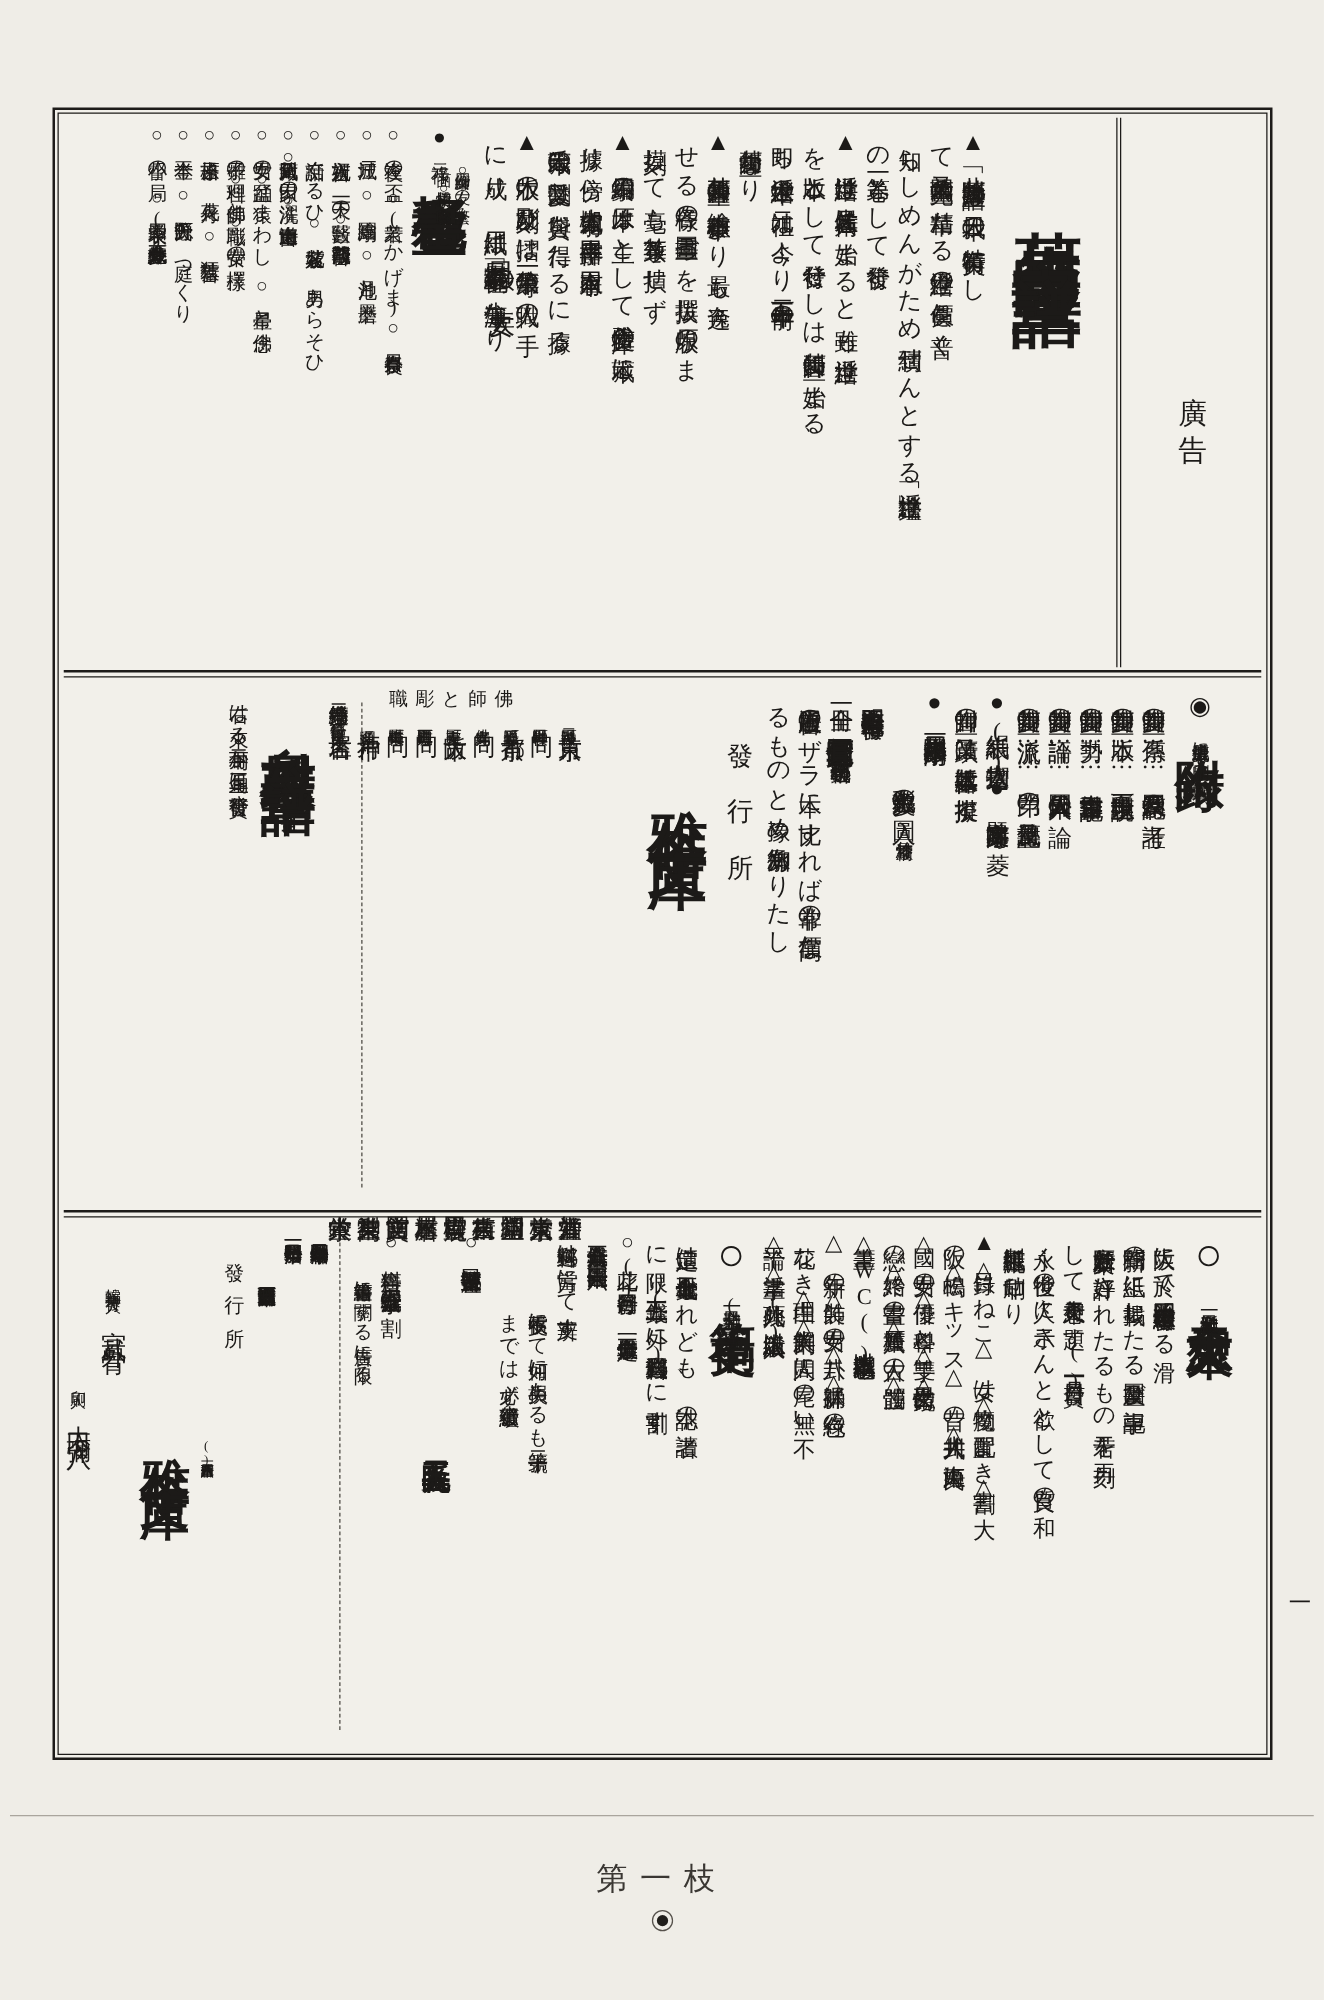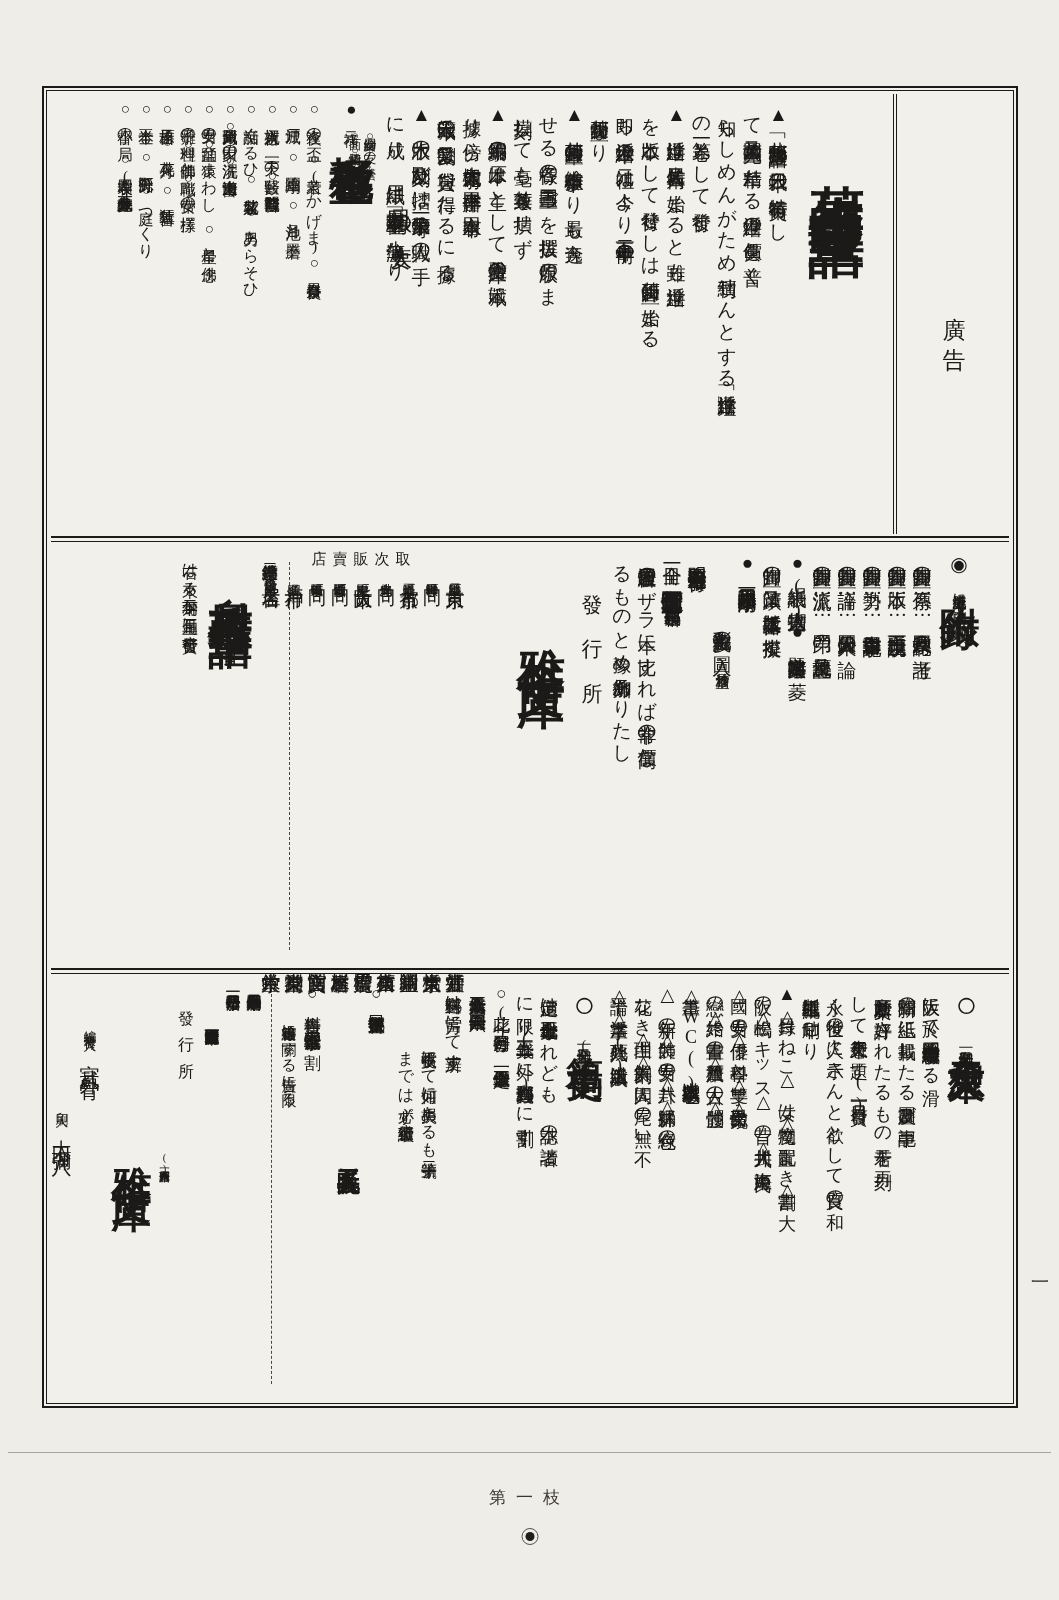--- a/index.html
+++ b/index.html
@@ -94,21 +94,21 @@
   .colo-pubname { font-size:40px; font-weight:bold; line-height:54px; letter-spacing:8px; padding-inline-start:150px; }
   .person { line-height:28px; }
   .person .plabel { font-size:12.5px; letter-spacing:2px; }
   .person .pname { font-size:20px; letter-spacing:6px; }
   .person-editor { padding-inline-start:36px; }
   .person-printer { padding-inline-start:118px; }
 
   
   .margin-marker { position:absolute; top:1272px; left:1028px; font-size:18px; }
   .footer-rule { position:absolute; top:1452px; left:8px; right:8px; border-top:1.5px solid #a9a59d; }
-  .footer-title { position:absolute; top:1486px; left:0; right:0; text-align:center; font-size:17px; letter-spacing:10px; color:#3a3733; }
+  .footer-title { position:absolute; top:1486px; left:0; right:0; text-align:center; font-size:25px; letter-spacing:10px; color:#3a3733; }
   .footer-bullet { position:absolute; top:1528px; left:50%; transform:translateX(-50%);
                    width:17px; height:17px; border:1.5px solid #55514b; border-radius:50%; }
   .footer-bullet::after { content:""; position:absolute; inset:3px; background:#201e1b; border-radius:50%; }
 </style>
 </head>
 <body>
 
 <div class="paper">
 
   <div class="adbox">
@@ -161,21 +161,21 @@
       <div class="agents-spacer"></div>
 
       <div class="vdash"></div>
 
       <div class="preview-series"><span>浮世繪鑑第二卷</span>　<span class="preview-label">發行豫告</span></div>
       <div class="preview-title"><span>奧村政信畫譜</span>　<span class="preview-vol">全一冊</span></div>
       <div class="preview-note">右は來る二月下旬か三月上旬に發行發賣す</div>
     </div>
 
     <div class="agents" style="top:462px; bottom:auto; height:410px;">
-      <div class="agents-title">取次販賣店</div>
+      <div class="agents-title">佛師と彫職</div>
       <div class="agents-cols">
         <div class="grp">
           
         <div class="store"><span class="city">東京市</span><span class="sub">神田淡路町二</span><span class="shop">酒井好古堂</span></div><div class="store"><span class="city">同</span><span class="sub">神田表神保町</span><span class="shop">大橋東京堂</span></div><div class="store"><span class="city">京都市</span><span class="sub">三條通寺町</span><span class="shop">細川開益堂</span></div><div class="store"><span class="city">同</span><span class="sub">佛光寺烏丸</span><span class="shop">東枝吉兵衛</span></div><div class="store"><span class="city">大阪市</span><span class="sub">東區安土町</span><span class="shop">鹿田松雲堂</span></div><div class="store"><span class="city">同</span><span class="sub">西區京町堀通</span><span class="shop">木村達磨屋</span></div><div class="store"><span class="city">同</span><span class="sub">東區備後町</span><span class="shop">吉岡寶文館</span></div><div class="store"><span class="city">神戸市</span><span class="sub">多聞通</span><span class="shop">高梨東神堂</span></div><div class="store"><span class="city">名古屋</span><span class="sub">富澤町</span><span class="shop">鈴木中京堂</span></div></div>
       </div>
     </div>
 
     <div class="hdiv hdiv2"></div>
 
     <div class="band band-bot vflow">

